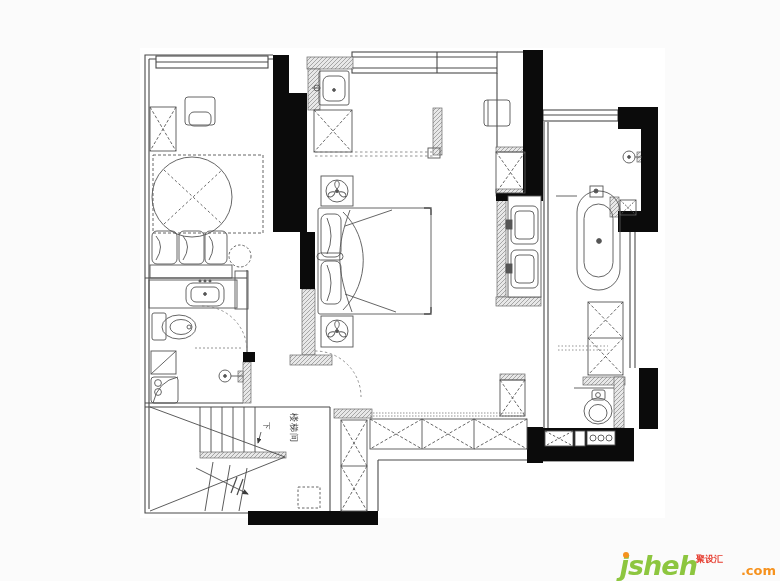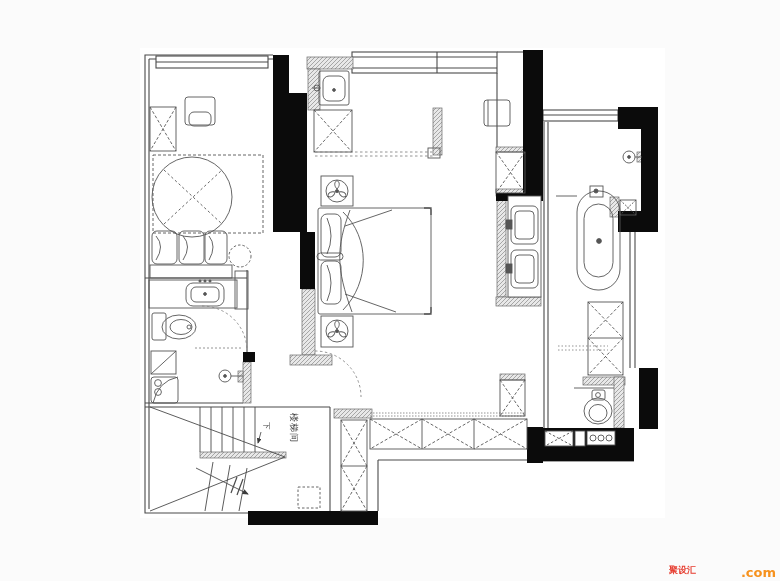--- a/index.html
+++ b/index.html
@@ -4,21 +4,21 @@
 <style>
   html,body{margin:0;padding:0;background:#f7f7f7;}
   #stage{position:relative;width:780px;height:581px;background:#fbfbfb;overflow:hidden;
          font-family:"DejaVu Sans","Liberation Sans",sans-serif;}
   #plan-svg{position:absolute;left:0;top:0;}
   .wm{position:absolute;right:4px;bottom:2px;display:flex;align-items:flex-start;line-height:1;}
   .wm-brand-wrap{position:relative;}
   .wm-brand{font-style:italic;font-weight:bold;font-size:27px;letter-spacing:-1px;
             font-family:"DejaVu Sans","Liberation Sans",sans-serif;}
   .jdot{position:absolute;left:3px;top:0px;width:6px;height:6px;border-radius:50%;}
-  .wm-right{display:flex;margin-left:-1px;padding-top:3px;}
+  .wm-right{display:flex;flex-direction:column;margin-left:-1px;padding-top:3px;}
   .wm-cn{font-size:9px;font-weight:bold;}
   .wm-tld{font-size:13px;font-weight:bold;}
   svg text{font-family:"DejaVu Sans","Liberation Sans",sans-serif;fill:#3c3c3c;}
 </style>
 </head>
 <body>
 
 <div id="stage" style="background: rgb(251, 251, 251);">
 <svg id="plan-svg" width="780" height="581" viewBox="0 0 780 581">
   <defs>
@@ -324,18 +324,22 @@
     <line x1="196" y1="468" x2="248" y2="494" marker-end="url(#arr)"></line>
     <path d="M237,477 L231,493 M243,479 L237,495" stroke-width="1.2"></path>
   </g>
 
   <text transform="translate(291,413) rotate(90)" font-size="9" letter-spacing="1">楼梯间</text>
   <text transform="translate(264,422) rotate(90)" font-size="7.5">下</text>
   <line x1="261" y1="432" x2="258" y2="443" stroke="#3c3c3c" stroke-width="0.8" marker-end="url(#arr)"></line>
 </svg>
 
 <div class="wm">
+  <div class="wm-brand-wrap">
+    <span class="wm-brand" style="color: rgb(141, 198, 63);">jsheh</span>
+    <span class="jdot" style="background: rgb(246, 146, 30);"></span>
+  </div>
   <div class="wm-right">
     <span class="wm-cn" style="color: rgb(230, 60, 47);">聚设汇</span>
     <span class="wm-tld" style="color: rgb(246, 146, 30); padding-left: 45px;">.com</span>
   </div>
 </div>
 </div>
 
 </body></html>

